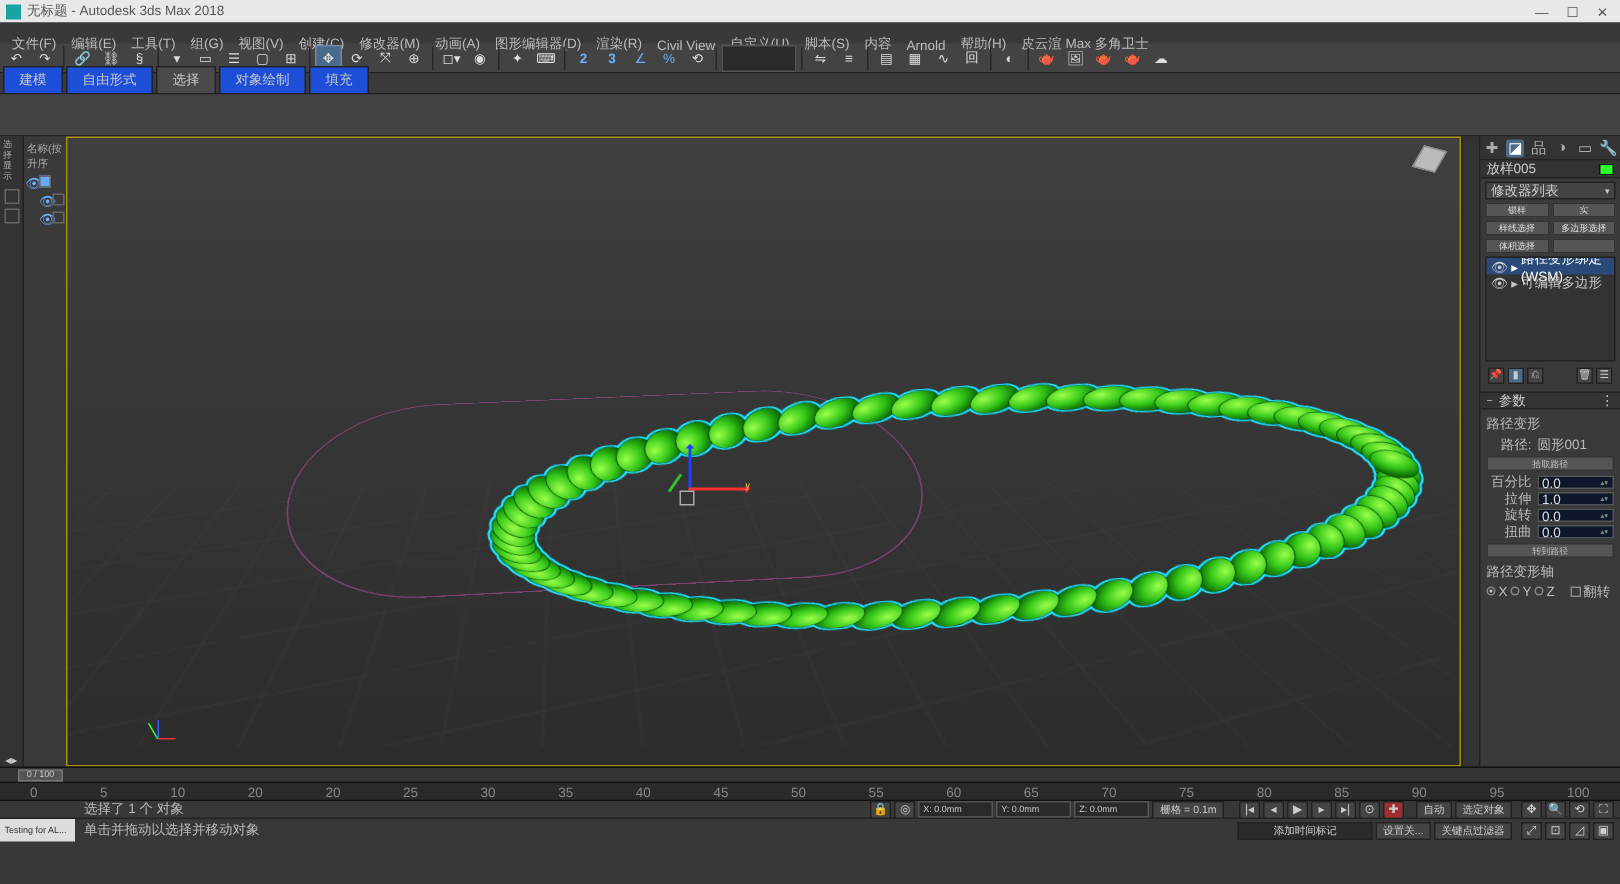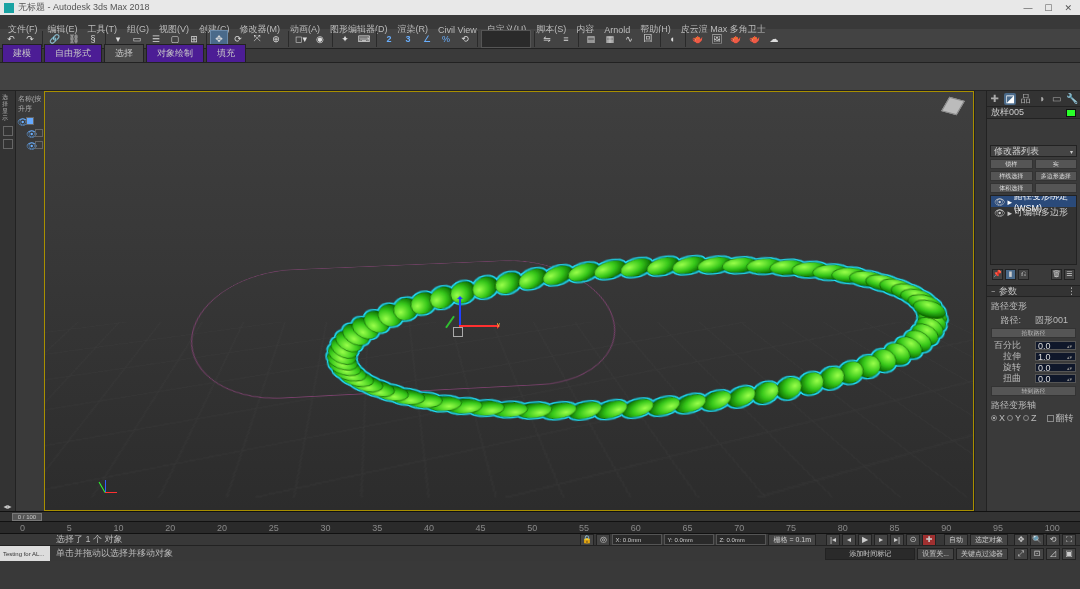--- a/index.html
+++ b/index.html
@@ -17,21 +17,21 @@
 
 
 .maintoolbar { height: 20px; background: #434343; border-bottom: 1px solid #222; display: flex; align-items: center; padding: 0 2px; gap: 1px; }
 .tbtn { width: 18px; height: 18px; display: flex; align-items: center; justify-content: center; border: 1px solid transparent; cursor: pointer; color: #ddd; }
 .tbtn.active { background: #4a6a8a; border-color: #6a8aaa; }
 .tbtn.blue { color: #6ab0ff; }
 .tsep { width: 1px; height: 16px; background: #2a2a2a; margin: 0 2px; }
 
 
 .ribbonrow { height: 14px; background: #3a3a3a; border-bottom: 1px solid #222; display: flex; align-items: flex-end; padding-left: 2px; gap: 2px; font-size: 8px; }
-.ribbonrow .rtab { padding: 2px 10px; background: #4c1d95; border: 1px solid #222; border-bottom: none; cursor: pointer; }
+.ribbonrow .rtab { padding: 2px 10px; background: #1d4ed8; border: 1px solid #222; border-bottom: none; cursor: pointer; }
 .ribbonrow .rtab.active { background: #4a4a4a; }
 
 .ribbonbody { height: 28px; background: #434343; border-bottom: 1px solid #222; }
 
 
 .middle { display: flex; height: 420px; }
 
 
 .leftstrip { width: 44px; background: #3a3a3a; display: flex; }
 .leftstrip .scenecol { width: 16px; background: #333; border-right: 1px solid #222; display: flex; flex-direction: column; align-items: center; padding-top: 2px; gap: 1px; }
@@ -45,38 +45,38 @@
 .vp-header { height: 12px; background: #2d2d2d; display: flex; align-items: center; padding: 0 4px; font-size: 8px; color: #bbb; border-bottom: 1px solid #111; position: relative; }
 .viewport { flex: 1; background: linear-gradient(180deg, #3f3f3f 0%, #2c2c2c 100%); position: relative; border: 1px solid #a88f00; overflow: hidden; }
 
 
 .cmdpanel { width: 94px; background: #3a3a3a; border-left: 1px solid #222; display: flex; flex-direction: column; }
 .cmd-tabs { height: 16px; background: #333; display: flex; align-items: center; justify-content: space-around; border-bottom: 1px solid #222; }
 .cmd-tabs .ct { width: 12px; height: 12px; display: flex; align-items: center; justify-content: center; cursor: pointer; font-size: 10px; color: #aaa; }
 .cmd-tabs .ct.active { background: #4a6a8a; color: #fff; border-radius: 2px; }
 .cmd-name { height: 12px; background: #333; display: flex; align-items: center; padding: 0 4px; font-size: 7px; color: #ccc; border-bottom: 1px solid #222; }
 .cmd-name .swatch { margin-left: auto; width: 10px; height: 8px; background: #2aff2a; border: 1px solid #111; }
-.cmd-section { padding: 2px 3px; font-size: 7px; margin-top: 24px; }
+.cmd-section { padding: 2px 3px; font-size: 7px; }
 .cmd-drop { height: 12px; background: #444; border: 1px solid #222; display: flex; align-items: center; padding: 0 3px; margin-bottom: 2px; color: #ccc; }
 .cmd-drop::after { content: "▾"; margin-left: auto; font-size: 6px; }
 .cmd-btnrow { display: flex; gap: 2px; margin-bottom: 2px; }
 .cmd-btn { flex: 1; height: 10px; background: #555; border: 1px solid #333; display: flex; align-items: center; justify-content: center; font-size: 6px; color: #ddd; cursor: pointer; }
 .cmd-stack { background: #333; border: 1px solid #222; height: 70px; font-size: 7px; overflow: hidden; }
 .cmd-stack .srow { height: 11px; display: flex; align-items: center; padding: 0 3px; gap: 2px; }
 .cmd-stack .srow.sel { background: #2a4a7a; color: #fff; }
 .cmd-stack .eye { color: #ccc; }
 .cmd-subicons { height: 14px; display: flex; align-items: center; gap: 2px; padding: 0 2px; margin-top: 2px; }
 .cmd-subicons .si { width: 11px; height: 11px; background: #444; border: 1px solid #222; cursor: pointer; display:flex; align-items:center; justify-content:center; font-size:7px; color:#ccc;}
 .cmd-subicons .si.active { background: #4a6a8a; }
 
 .rollout-hdr { height: 12px; background: #333; border-top: 1px solid #222; border-bottom: 1px solid #222; display: flex; align-items: center; padding: 0 4px; font-size: 7px; color: #ccc; margin-top: 2px; }
 .rollout-hdr::before { content: "−"; margin-right: 4px; }
 .rollout-hdr .rh-r { margin-left: auto; }
 .rollout-body { padding: 3px 4px; font-size: 7px; color: #bbb; }
-.rollout-body .line { display: flex; align-items: center; height: 11px; gap: 14px; }
+.rollout-body .line { display: flex; align-items: center; height: 11px; gap: 4px; }
 .rollout-body .lbl { width: 30px; text-align: right; }
 .rollout-body .spin { flex: 1; height: 9px; background: #0f172a; border: 1px solid #555; display: flex; align-items: center; padding: 0 2px; font-size: 6px; color: #ddd; }
 .rollout-body .spin .arrows { margin-left: auto; width: 6px; display: flex; flex-direction: column; line-height: 4px; font-size: 5px; color: #888; }
 .rollout-body .widebtn { height: 10px; background: #555; border: 1px solid #333; display: flex; align-items: center; justify-content: center; margin: 2px 0; cursor: pointer; font-size: 6px; }
 .rollout-body .radio-row { display: flex; align-items: center; gap: 2px; height: 12px; }
 .rollout-body .radio { width: 6px; height: 6px; border: 1px solid #888; border-radius: 50%; }
 .rollout-body .radio.on::after { content: ""; display: block; width: 2px; height: 2px; background: #ccc; border-radius: 50%; margin: 1px; }
 
 
 .scrub { height: 10px; background: #333; border-top: 1px solid #111; position: relative; }

